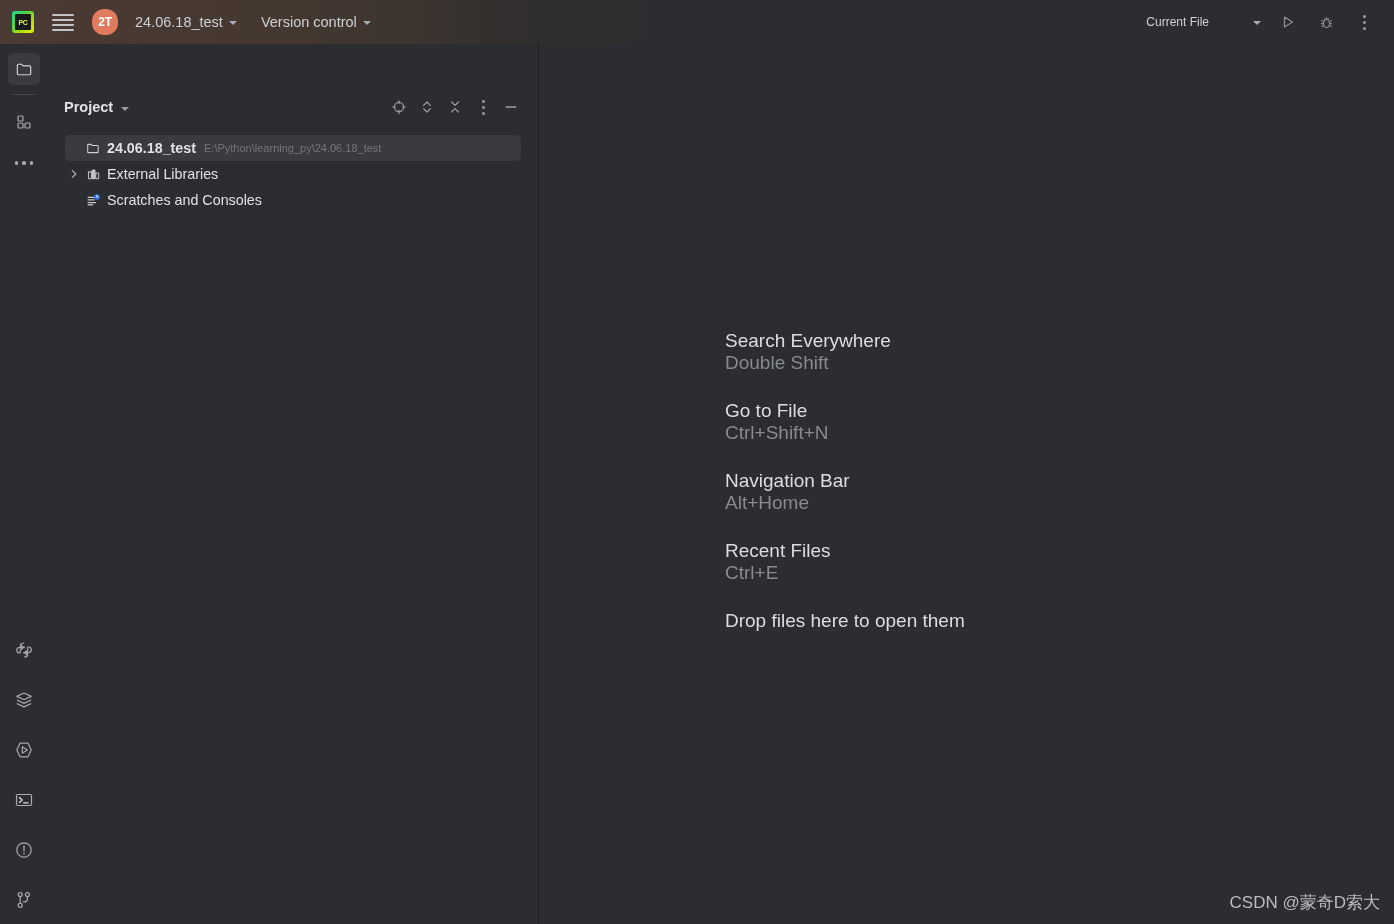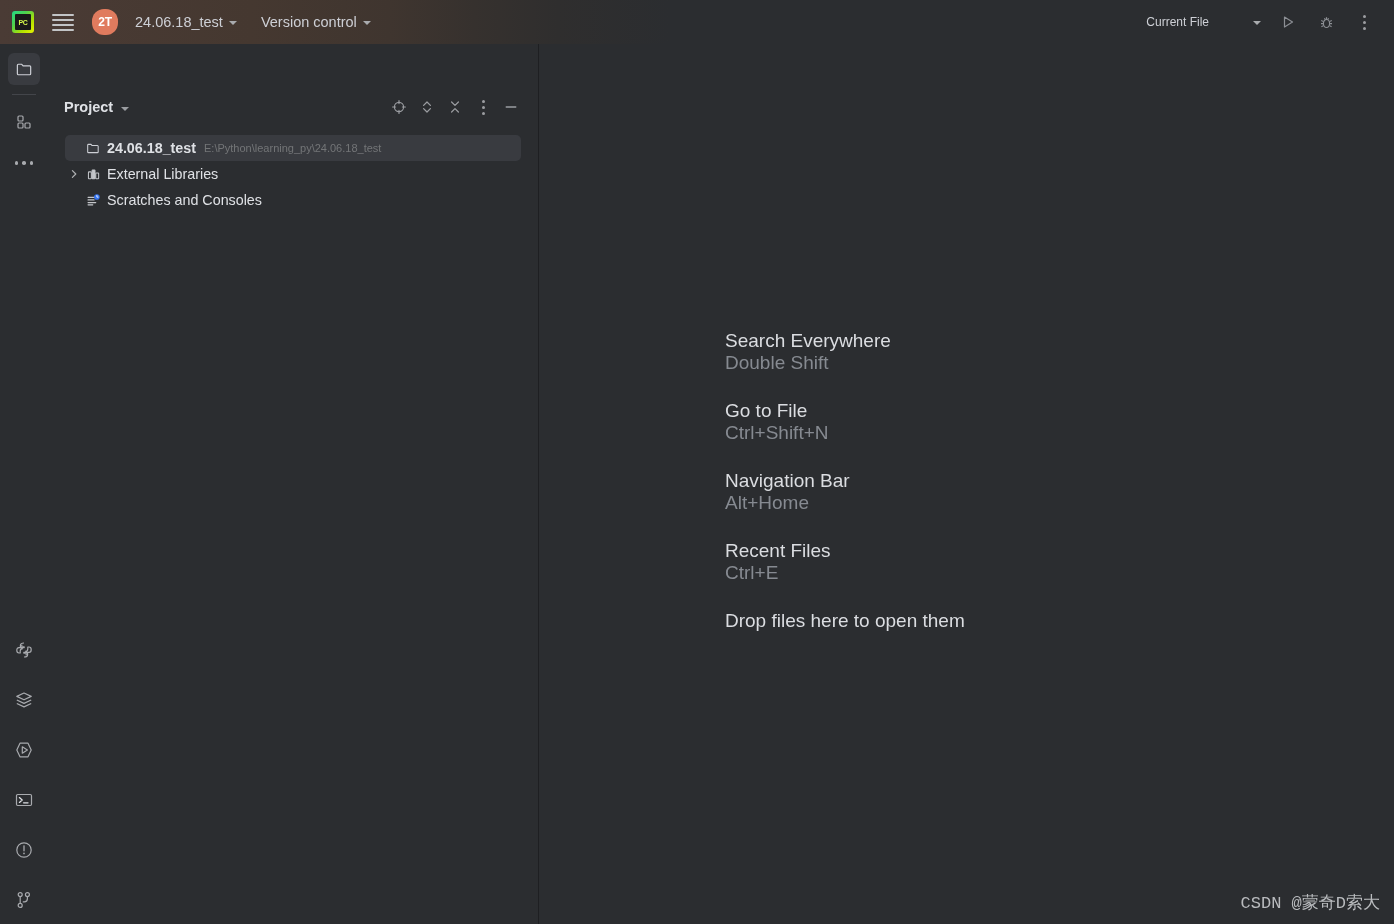--- a/index.html
+++ b/index.html
@@ -115,21 +115,21 @@
     position: absolute; left: 540px; top: 44px; width: 854px; height: 880px;
     background: #2B2D30;
   }
   .hints { position: absolute; left: 173px; top: 286px; }
   .hint-line { display: flex; align-items: baseline; margin-bottom: 26px; flex-direction: column; }
   .hint-name { color: #DBDDE1; font-size: 19px; }
   .hint-key { color: #868A91; font-size: 19px; margin-left: 12px; }
   .hint-line.plain .hint-name { color: #DBDDE1; }
   .watermark {
     position: absolute; right: 14px; bottom: 10px;
-    color: #B9BBBE; font-size: 17px; font-family: Liberation Mono, monospace;
+    color: #B9BBBE; font-size: 17px; font-family: Liberation Sans, sans-serif;
   }
 </style>
 </head>
 <body>
 
 <div id="app">
 
   <div class="titlebar">
 
     <div class="tb-logo">

